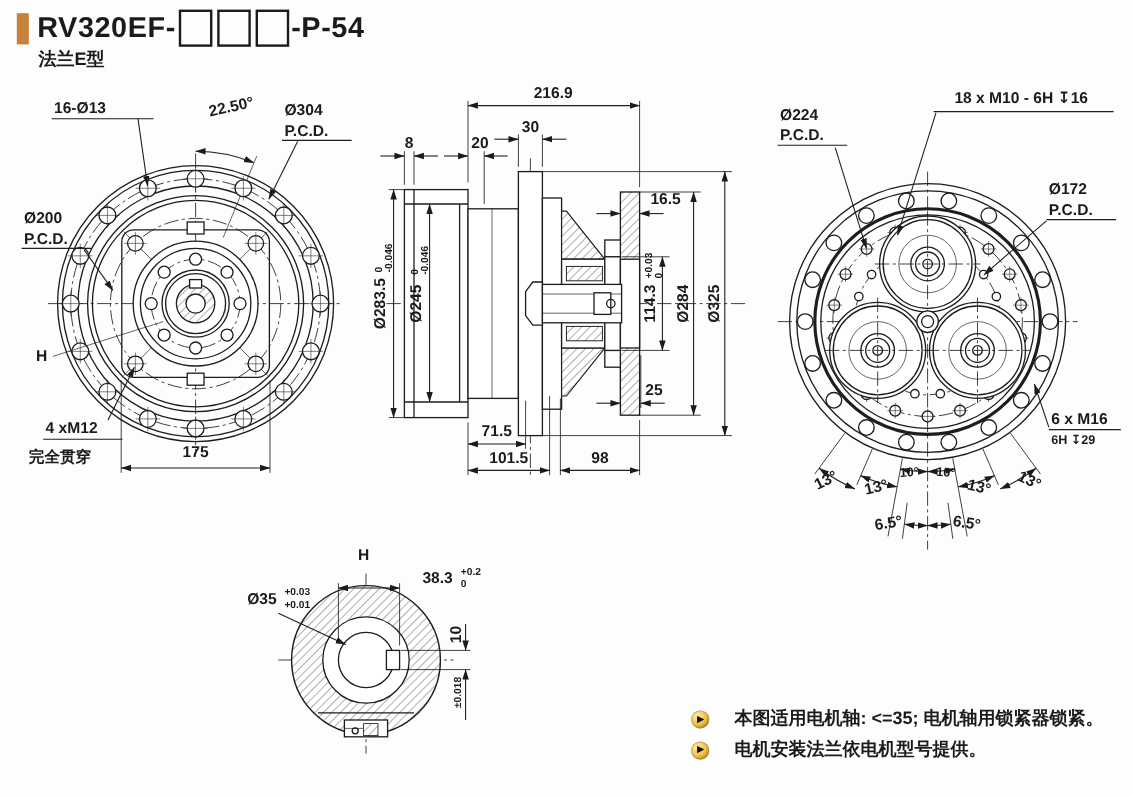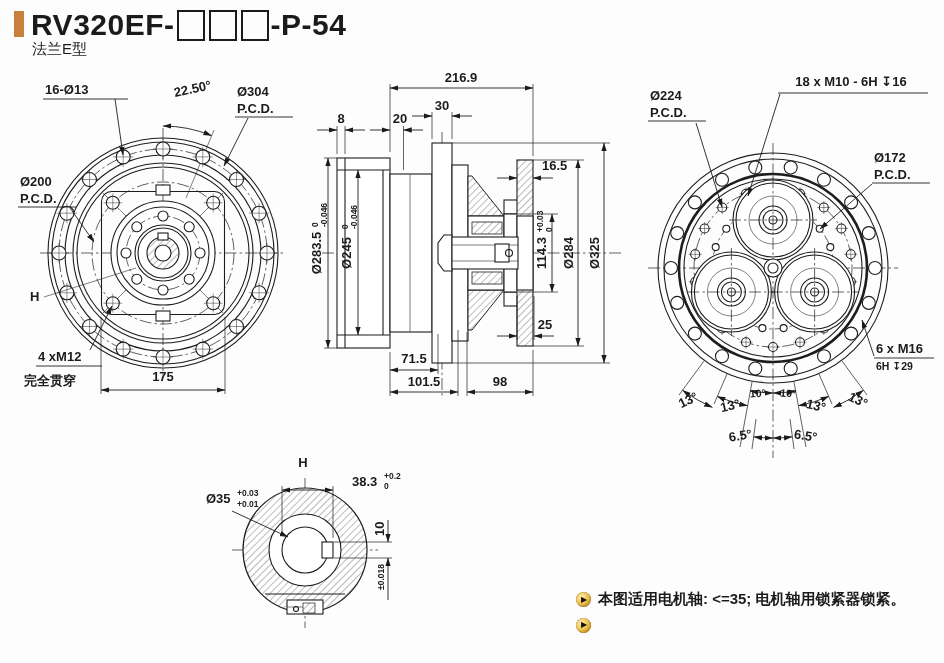--- a/index.html
+++ b/index.html
@@ -1,29 +1,29 @@
 <!DOCTYPE html>
 <html><head>
 <meta charset="utf-8">
 <style>
   html,body{margin:0;padding:0;background:#fdfdfd;}
   .page{position:relative;width:944px;height:663px;background:#fdfdfd;overflow:hidden;
         font-family:"Liberation Sans","DejaVu Sans",sans-serif;color:#1b1b1b;}
   .hdr{position:absolute;left:14px;top:8px;display:flex;align-items:flex-start;}
   .marker{display:inline-block;width:10px;height:26px;background:#c8813b;margin-right:7px;margin-top:3px;}
-  .title{font-size:30px;font-weight:bold;letter-spacing:.5px;display:flex;align-items:center;}
+  .title{font-size:24px;font-weight:bold;letter-spacing:.5px;display:flex;align-items:center;}
   .tbox{display:inline-block;width:24px;height:27px;border:2.5px solid #1b1b1b;margin:0 2px 0 2px;}
-  .subtitle{position:absolute;left:32px;top:40px;font-size:15px;font-weight:normal;}
+  .subtitle{position:absolute;left:32px;top:40px;font-size:15px;font-weight:bold;}
   .notes{position:absolute;left:576px;top:590px;width:365px;}
   .note-row{display:flex;align-items:flex-start;margin-bottom:7px;}
   .note-bullet{flex:0 0 15px;width:15px;height:15px;border-radius:50%;margin-right:7px;margin-top:2px;
     background:radial-gradient(circle at 35% 32%,#ffeeb0,#eec04a 50%,#8a5a00 100%);
     display:flex;align-items:center;justify-content:center;box-shadow:inset 0 0 1px #5c3b00;}
   .note-bullet span{font-size:8px;line-height:1;color:#15130a;margin-left:1px;}
-  .note-text{font-size:15px;font-weight:600;line-height:1.25;}
+  .note-text{font-size:15px;font-weight:600;line-height:1.25;margin-left:14px;}
   svg{position:absolute;left:0;top:0;}
   svg text{font-family:"Liberation Sans","DejaVu Sans",sans-serif;font-weight:bold;fill:#1b1b1b;}
   .dim{font-size:13px;}
   .dims{font-size:10.5px;}
   .tol{font-size:8.5px;}
   .ol{fill:none;stroke:#1d1d1d;stroke-width:1.1;}
   .olw{fill:#fff;stroke:#1d1d1d;stroke-width:1.1;}
   .th{stroke:#1d1d1d;stroke-width:2.6;fill:none;}
   .tl{fill:none;stroke:#2a2a2a;stroke-width:0.6;}
   .cl{fill:none;stroke:#1d1d1d;stroke-width:0.7;stroke-dasharray:12 3 2.5 3;}
@@ -528,15 +528,16 @@
     <div class="note-row">
       <span class="note-bullet">
           <span>▶</span>
         </span>
       <span class="note-text">本图适用电机轴: &lt;=35; 电机轴用锁紧器锁紧。</span>
     </div>
     <div class="note-row">
       <span class="note-bullet">
           <span>▶</span>
         </span>
+      <span class="note-text">电机安装法兰依电机型号提供。</span>
     </div>
   </div>
 </div>
 
 </body></html>

